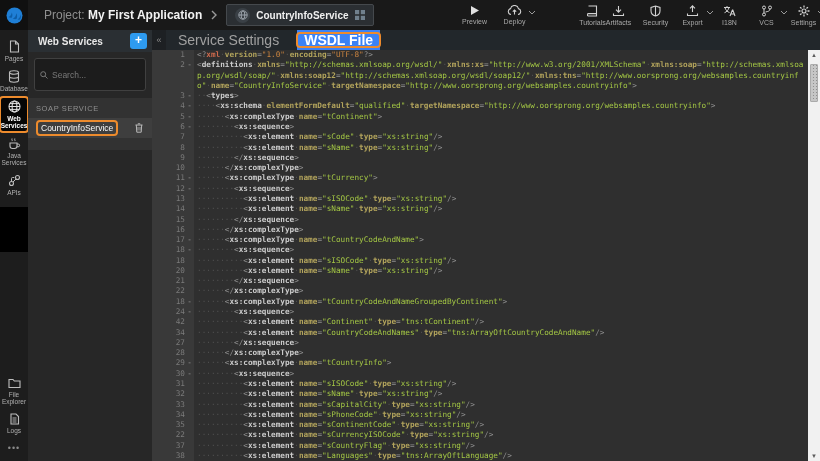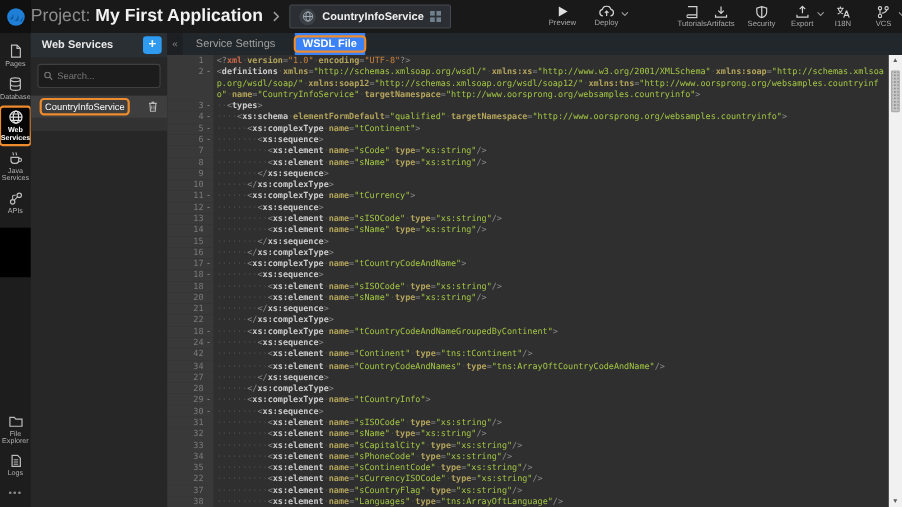--- a/index.html
+++ b/index.html
@@ -9,21 +9,21 @@
   }
   *{margin:0;padding:0;box-sizing:border-box;}
   html,body{width:820px;height:461px;overflow:hidden;background:#2f2f2f;
     font-family:"Liberation Sans","DejaVu Sans",sans-serif;}
   .icon svg{display:block;}
 
   
   .topbar{position:absolute;left:0;top:0;width:820px;height:30px;background:var(--topbar);
     display:flex;align-items:center;z-index:5;}
   .logo-box{width:28px;height:30px;background:#101010;display:flex;align-items:center;justify-content:center;flex:0 0 auto;}
-  .project{margin-left:0;font-size:16px;color:#8f8f8f;white-space:nowrap;}
+  .project{margin-left:16px;font-size:12px;color:#8f8f8f;white-space:nowrap;}
   .project b{color:#f2f2f2;font-weight:bold;}
   .crumb-chev{color:#9a9a9a;font-size:12px;margin:0 9px;}
   .service-tab{height:22px;display:flex;align-items:center;background:#2b2f33;border:1px solid #45494d;
     border-radius:2px;padding:0 8px;gap:6px;}
   .globe-chip{width:15px;height:15px;border-radius:50%;background:#3a4046;display:flex;align-items:center;justify-content:center;color:#a9b2ba;}
   .service-tab .name{font-size:10px;font-weight:bold;color:#f0f0f0;white-space:nowrap;}
   .grid-ic{color:#70808d;}
   .tb-btn{position:relative;display:flex;flex-direction:column;align-items:center;justify-content:center;
     gap:2px;color:#d2d2d2;min-width:26px;}
   .tb-btn .lbl{font-size:7px;color:#a8a8a8;white-space:nowrap;}
@@ -49,37 +49,37 @@
   .ann{position:relative;}
   .ann::after{content:'';position:absolute;inset:-1px;border:2px solid var(--ann);
     border-radius:4px;pointer-events:none;}
 
   
   .panel{position:absolute;left:28px;top:30px;width:124px;height:431px;background:var(--panel);}
   .panel-head{height:22px;background:#2a2f33;display:flex;align-items:center;padding:0 5px 0 10px;}
   .panel-head .ttl{font-size:10px;font-weight:bold;color:#e8e8e8;flex:1;}
   .add-btn{width:17px;height:16px;background:var(--blue);border-radius:3px;color:#fff;
     font-size:12px;line-height:14px;text-align:center;font-weight:bold;}
-  .searchbox{margin:6px 6px 7px;height:22px;background:#1c1c1c;border:1px solid #404040;border-radius:3px;
+  .searchbox{margin:6px 6px 7px;height:33px;background:#1c1c1c;border:1px solid #404040;border-radius:3px;
     display:flex;align-items:center;padding:0 5px;gap:4px;color:#787878;}
   .searchbox input{background:transparent;border:none;outline:none;color:#bbb;font-size:8.5px;width:80px;
     font-family:"Liberation Sans",sans-serif;}
   .searchbox input::placeholder{color:#787878;}
   .soap-sec{background:#323232;padding:0 0 12px;}
   .sec-ttl{font-size:7.5px;letter-spacing:.6px;color:#8f8f8f;padding:6px 8px 5px;}
   .svc-row{height:20px;background:#3e3e3e;display:flex;align-items:center;padding:0 9px;}
   .svc-name{font-size:8.5px;color:#fafafa;padding:2px 4px;}
   .trash{margin-left:auto;color:#b9b9b9;}
 
   
   .editor{position:absolute;left:152px;top:30px;width:668px;height:431px;background:var(--editor);}
   .tabs-row{height:20px;background:var(--rowbg);display:flex;align-items:stretch;}
   .collapse-btn{width:14px;background:#1d2023;color:#8a8a8a;font-size:9px;display:flex;
     align-items:center;justify-content:center;}
-  .tab{display:flex;align-items:center;padding:0 12px;font-size:10px;color:#a0a0a0;}
+  .tab{display:flex;align-items:center;padding:0 12px;font-size:14px;color:#a0a0a0;}
   .tab.active{color:#fff;font-weight:bold;background:#3b82f6;}
   .tab.active.ann{margin-left:6px;padding:0 7px;}
   .tab.active.ann::after{inset:2px -1px;}
 
   .code-area{position:absolute;left:0;top:20px;right:12px;bottom:0;overflow:hidden;
     font-family:"DejaVu Sans Mono","Liberation Mono",monospace;font-size:7.7px;}
   .cm-line{display:flex;align-items:stretch;line-height:10.275px;}
   .gut{flex:0 0 42px;background:var(--gutter);display:flex;color:#7a7a7a;}
   .gut .lnum{flex:1;text-align:right;}
   .gut .fold{width:9px;text-align:center;color:#9a9a9a;}
@@ -335,20 +335,21 @@
   <div class="searchbox">
     <span class="icon">
         <svg width="8" height="8" viewBox="0 0 8 8">
           <circle cx="3.2" cy="3.2" r="2.5" stroke="#787878" fill="none"></circle>
           <path d="M5.2 5.2L7.5 7.5" stroke="#787878"></path>
         </svg>
       </span>
     <input type="text" placeholder="Search..." style="">
   </div>
   <div class="soap-sec">
+    <div class="sec-ttl">SOAP SERVICE</div>
     <div class="svc-row">
       <span class="svc-name ann">CountryInfoService</span>
       <span class="trash icon">
           <svg width="8" height="10" viewBox="0 0 8 10">
             <path d="M.5 2h7M2.8.8h2.4" stroke="#b9b9b9" fill="none"></path>
             <path d="M1.3 2l.5 7.2h4.4L6.7 2" stroke="#b9b9b9" fill="none"></path>
             <path d="M3 4v3.5M5 4v3.5" stroke="#b9b9b9" stroke-width=".8"></path>
           </svg>
         </span>
     </div>

